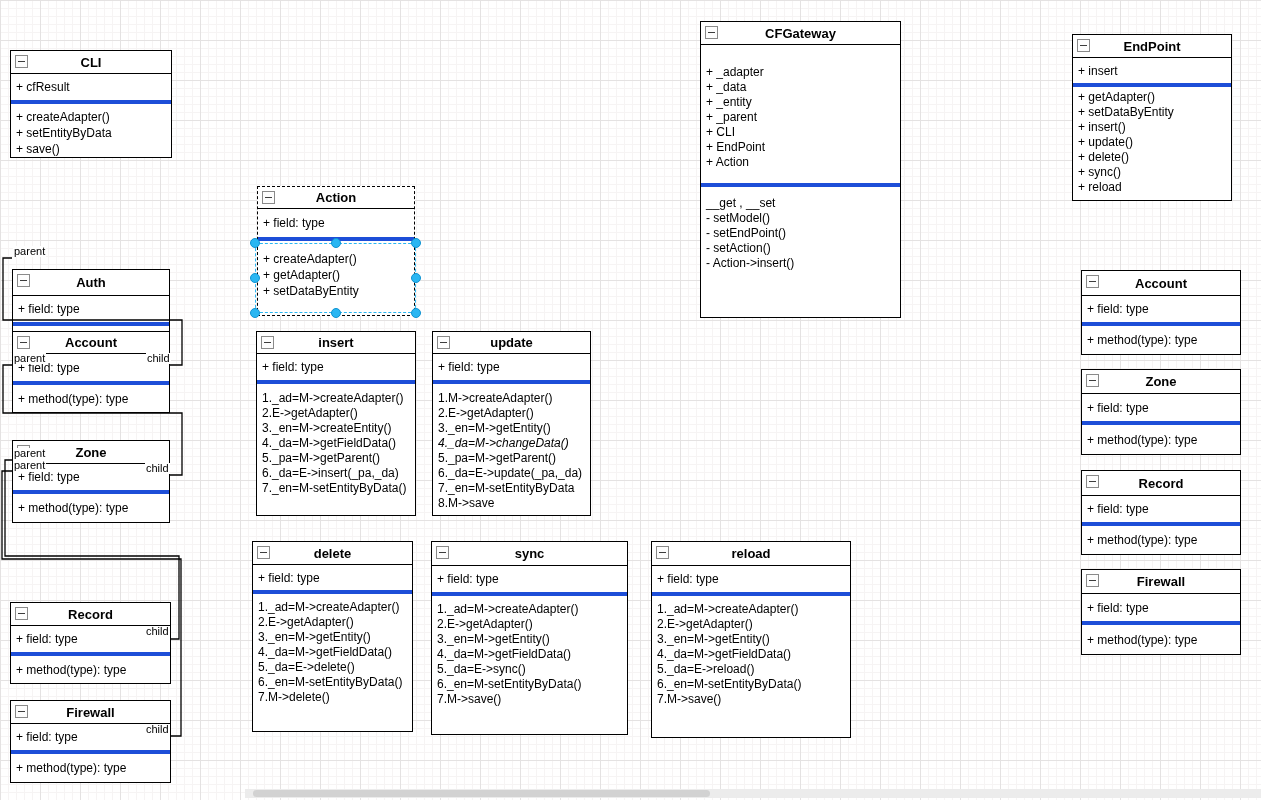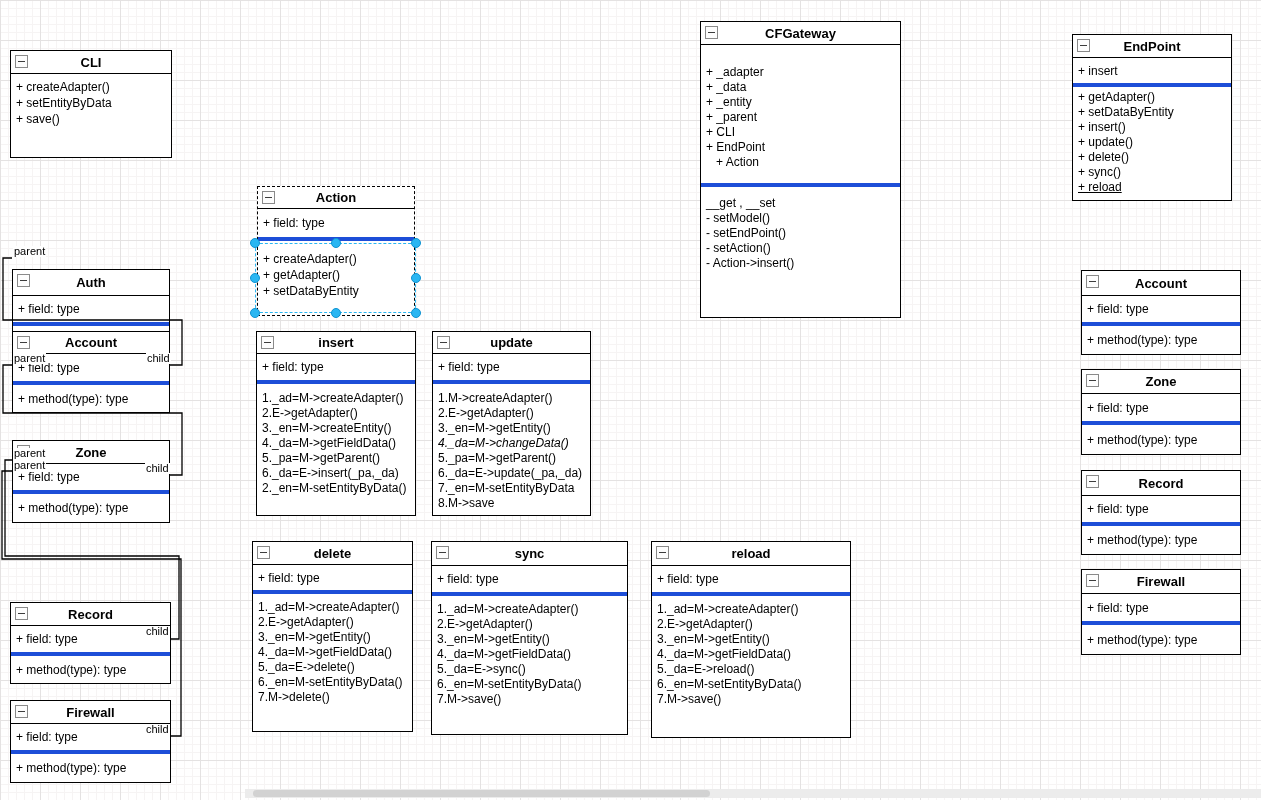--- a/index.html
+++ b/index.html
@@ -31,20 +31,23 @@
 </style>
 </head>
 <body>
 
 <div id="canvas">
     <div class="class-box" style="left: 10px; top: 50px; width: 162px; height: 108px;">
       <div class="c-title" style="height: 23px;">
         <div class="collapse-icon"></div>
         <div>CLI</div>
       </div>
+      <div class="c-section c-fields center1" style="height: 30px;">
+        <div class="c-line">+ cfResult</div>
+      </div>
       <div class="c-section" style="height: 53px; padding-top: 5px;">
         <div class="c-line" style="line-height: 16px;">+ createAdapter()</div>
         <div class="c-line" style="line-height: 16px;">+ setEntityByData</div>
         <div class="c-line" style="line-height: 16px;">+ save()</div>
       </div>
     </div>
     <div class="class-box" style="left: 12px; top: 222px; width: 158px; height: 86px; margin-top: 47px;">
       <div class="c-title" style="height: 26px;">
         <div class="collapse-icon"></div>
         <div>Auth</div>
@@ -126,21 +129,21 @@
       <div class="c-section c-fields center1" style="height: 30px;">
         <div class="c-line">+ field: type</div>
       </div>
       <div class="c-section" style="height: 131px; padding-top: 7px;">
         <div class="c-line" style="line-height: 15px;">1._ad=M-&gt;createAdapter()</div>
         <div class="c-line" style="line-height: 15px;">2.E-&gt;getAdapter()</div>
         <div class="c-line" style="line-height: 15px;">3._en=M-&gt;createEntity()</div>
         <div class="c-line" style="line-height: 15px;">4._da=M-&gt;getFieldData()</div>
         <div class="c-line" style="line-height: 15px;">5._pa=M-&gt;getParent()</div>
         <div class="c-line" style="line-height: 15px;">6._da=E-&gt;insert(_pa,_da)</div>
-        <div class="c-line" style="line-height: 15px;">2._en=M-setEntityByData()</div>
+        <div class="c-line" style="line-height: 15px;">7._en=M-setEntityByData()</div>
         <div class="c-line" style="line-height: 15px; margin-top: 47px;">8.M-&gt;save()</div>
       </div>
     </div>
     <div class="class-box" style="left: 432px; top: 331px; width: 159px; height: 185px;">
       <div class="c-title" style="height: 22px;">
         <div class="collapse-icon"></div>
         <div>update</div>
       </div>
       <div class="c-section c-fields center1" style="height: 30px;">
         <div class="c-line">+ field: type</div>
@@ -215,21 +218,21 @@
         <div class="collapse-icon"></div>
         <div>CFGateway</div>
       </div>
       <div class="c-section c-fields" style="height: 142px; padding-top: 20px;">
         <div class="c-line" style="line-height: 15px;">+ _adapter</div>
         <div class="c-line" style="line-height: 15px;">+ _data</div>
         <div class="c-line" style="line-height: 15px;">+ _entity</div>
         <div class="c-line" style="line-height: 15px;">+ _parent</div>
         <div class="c-line" style="line-height: 15px;">+ CLI</div>
         <div class="c-line" style="line-height: 15px;">+ EndPoint</div>
-        <div class="c-line" style="line-height: 15px; margin-left: 10px;">+ Action</div>
+        <div class="c-line" style="line-height: 15px;">+ Action</div>
       </div>
       <div class="c-section" style="height: 130px; padding-top: 9px;">
         <div class="c-line" style="line-height: 15px;">__get , __set</div>
         <div class="c-line" style="line-height: 15px;">- setModel()</div>
         <div class="c-line" style="line-height: 15px;">- setEndPoint()</div>
         <div class="c-line" style="line-height: 15px;">- setAction()</div>
         <div class="c-line" style="line-height: 15px;">- Action-&gt;insert()</div>
       </div>
     </div>
     <div class="class-box" style="left: 1072px; top: 34px; width: 160px; height: 167px;">
@@ -240,21 +243,21 @@
       <div class="c-section c-fields center1" style="height: 29px;">
         <div class="c-line">+  insert</div>
       </div>
       <div class="c-section" style="height: 113px; padding-top: 3px;">
         <div class="c-line" style="line-height: 15px;">+ getAdapter()</div>
         <div class="c-line" style="line-height: 15px;">+ setDataByEntity</div>
         <div class="c-line" style="line-height: 15px;">+ insert()</div>
         <div class="c-line" style="line-height: 15px;">+ update()</div>
         <div class="c-line" style="line-height: 15px;">+ delete()</div>
         <div class="c-line" style="line-height: 15px;">+ sync()</div>
-        <div class="c-line" style="line-height: 15px; text-decoration: underline;">+ reload</div>
+        <div class="c-line" style="line-height: 15px;">+ reload</div>
       </div>
     </div>
     <div class="class-box" style="left: 1081px; top: 270px; width: 160px; height: 85px;">
       <div class="c-title" style="height: 25px;">
         <div class="collapse-icon"></div>
         <div>Account</div>
       </div>
       <div class="c-section c-fields center1" style="height: 30px;">
         <div class="c-line">+ field: type</div>
       </div>

